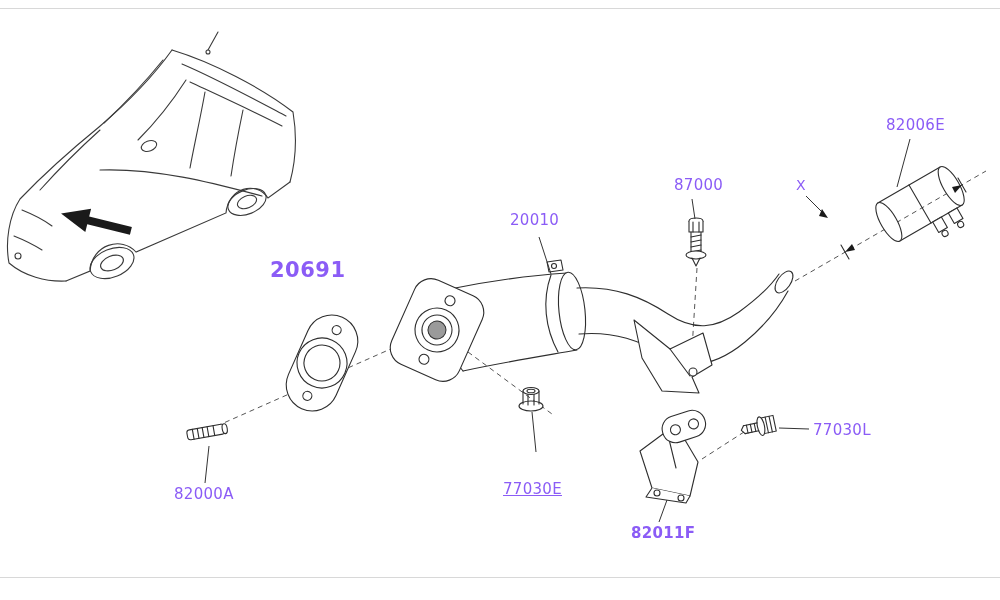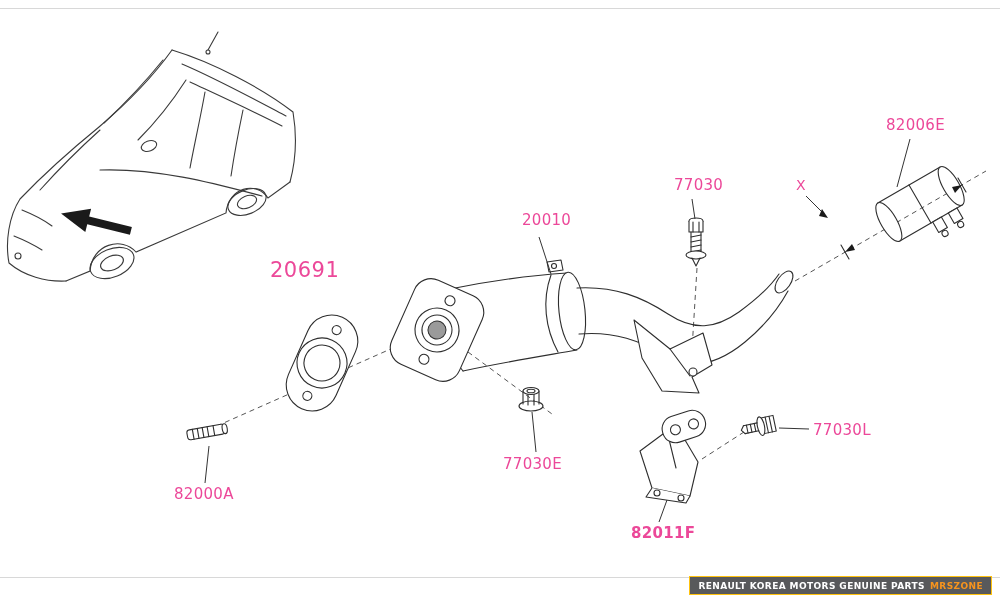--- a/index.html
+++ b/index.html
@@ -2,22 +2,22 @@
 <html><head>
 <meta charset="utf-8">
 <style>
   html,body{margin:0;padding:0;background:#fff;}
   #stage{position:relative;width:1000px;height:600px;background:#ffffff;overflow:hidden;
          font-family:"DejaVu Sans",sans-serif;}
   .rule{position:absolute;left:0;right:0;height:1px;background:#d8d8d8;}
   #rule-top{top:8px;}
   #rule-bottom{top:577px;}
   svg{position:absolute;left:0;top:0;}
-  .plabel{position:absolute;font-size:15px;color:#ec4899;letter-spacing:.3px;white-space:nowrap;}
-  .plabel.em{font-weight:normal;font-size:21px;letter-spacing:.5px;}
+  .plabel{position:absolute;font-size:15px;color:#8b5cf6;letter-spacing:.3px;white-space:nowrap;}
+  .plabel.em{font-weight:bold;font-size:21px;letter-spacing:.5px;}
   #watermark{position:absolute;right:8px;bottom:5px;height:15px;display:flex;align-items:center;gap:5px;
              padding:1px 8px;background:#58595b;border:1px solid #ffc20e;
              font-size:9px;font-weight:bold;color:#ffffff;letter-spacing:.4px;}
   #watermark .brand{color:#f7941d;}
   .ln{stroke:#2e2e2e;stroke-width:1.1;fill:none;stroke-linecap:round;stroke-linejoin:round;}
   .lnf{stroke:#2e2e2e;stroke-width:1.1;fill:#ffffff;stroke-linejoin:round;}
   .dash{stroke:#555555;stroke-width:1;fill:none;stroke-dasharray:5 4;}
   .leader{stroke:#333333;stroke-width:1;fill:none;}
   .solid{fill:#1a1a1a;stroke:none;}
   .car{stroke:#3a3a3a;stroke-width:1.1;fill:none;stroke-linecap:round;}
@@ -174,27 +174,23 @@
       <path class="leader" d="M692,199 L695,219"></path>
       <path class="leader" d="M910,139 L897,187"></path>
       <path class="leader" d="M205,483 L209,446"></path>
       <path class="leader" d="M659,522 L667,500"></path>
       <path class="leader" d="M779,428 L809,429"></path>
       <path class="leader" d="M536,452 L532,412"></path>
     </g>
   </svg>
 
   <div class="plabel em" style="left:270px;top:258px;">20691</div>
-  <div class="plabel" style="left:510px;top:211px;margin-left:12px;">20010</div>
-  <div class="plabel" style="left:674px;top:176px;">77030</div>
+  <div class="plabel" style="left:510px;top:211px;">20010</div>
+  <div class="plabel" style="left:674px;top:176px;">87000</div>
   <div class="plabel" style="left:886px;top:116px;">82006E</div>
   <div class="plabel" style="left:796px;top:177px;font-size:14px;">X</div>
-  <div class="plabel" style="left:503px;top:455px;">77030E</div>
+  <div class="plabel" style="left:503px;top:480px;text-decoration:underline;">77030E</div>
   <div class="plabel" style="left:174px;top:485px;text-align:center;">82000A</div>
   <div class="plabel" style="left:631px;top:524px;font-weight:bold;">82011F</div>
   <div class="plabel" style="left:813px;top:421px;text-align:right;">77030L</div>
 
-  <div id="watermark">
-    <span>RENAULT KOREA MOTORS GENUINE PARTS</span>
-    <span class="brand">MRSZONE</span>
-  </div>
 
 </div>
 
 </body></html>

